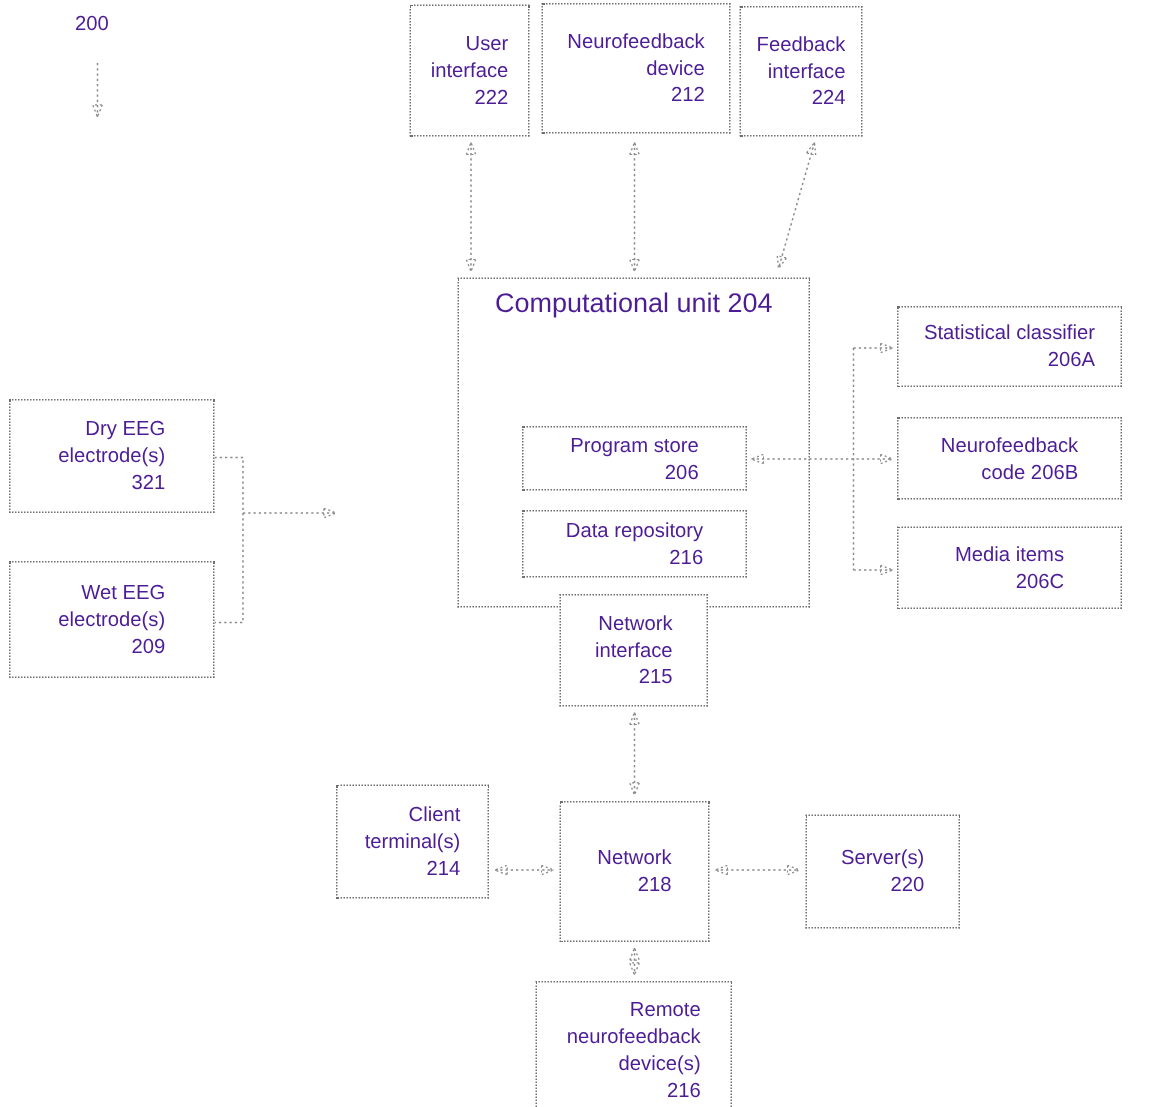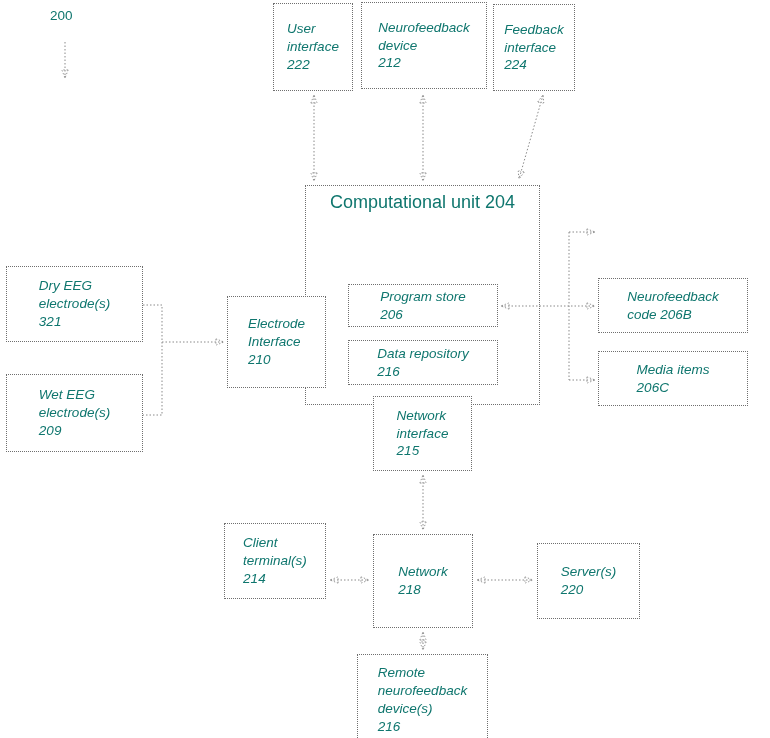--- a/index.html
+++ b/index.html
@@ -7,36 +7,35 @@
     padding: 0;
     background: #ffffff;
   }
   #stage {
     position: relative;
     width: 770px;
     height: 738px;
     overflow: hidden;
     background: #ffffff;
     font-family: "Liberation Sans", "DejaVu Sans", sans-serif;
-    color: #0f766e;
+    color: #4c1d95;
   }
   .box {
     position: absolute;
     box-sizing: border-box;
     border: 1px dotted #6f6f6f;
     background: #ffffff;
     display: flex;
     align-items: center;
     justify-content: center;
-    text-align: left;
+    text-align: right;
     font-size: 13.5px;
     line-height: 1.32;
     white-space: pre-line;
     z-index: 3;
-    font-style: italic;
   }
   .container-box {
     position: absolute;
     box-sizing: border-box;
     border: 1px dotted #6f6f6f;
     background: #ffffff;
     z-index: 1;
   }
   .container-title {
     position: absolute;
@@ -121,24 +120,23 @@
 206</div>
   <div class="box" style="left:348px; top:340px; width:150px; height:45px;">Data repository
 216</div>
 
   <div class="box" style="left:6px; top:266px; width:137px; height:76px;">Dry EEG
 electrode(s)
 321</div>
   <div class="box" style="left:6px; top:374px; width:137px; height:78px;">Wet EEG
 electrode(s)
 209</div>
-  <div class="box" style="left:227px; top:296px; width:99px; height:92px;">Electrode
-Interface
-210</div>
 
+  <div class="box" style="left:598px; top:204px; width:150px; height:54px;">Statistical classifier
+206A</div>
   <div class="box" style="left:598px; top:278px; width:150px; height:55px;">Neurofeedback
 code 206B</div>
   <div class="box" style="left:598px; top:351px; width:150px; height:55px;">Media items
 206C</div>
 
   <div class="box" style="left:373px; top:396px; width:99px; height:75px;">Network
 interface
 215</div>
   <div class="box" style="left:224px; top:523px; width:102px; height:76px;">Client
 terminal(s)

